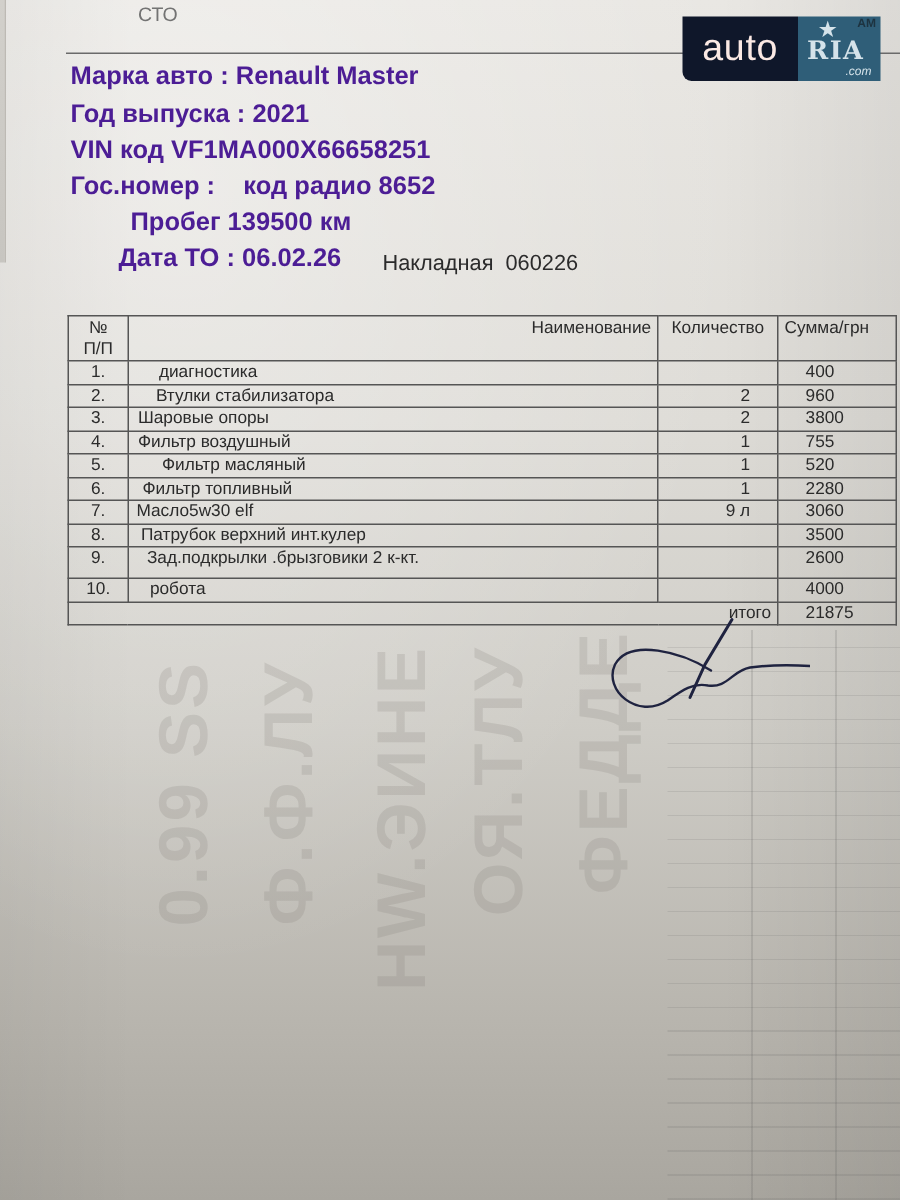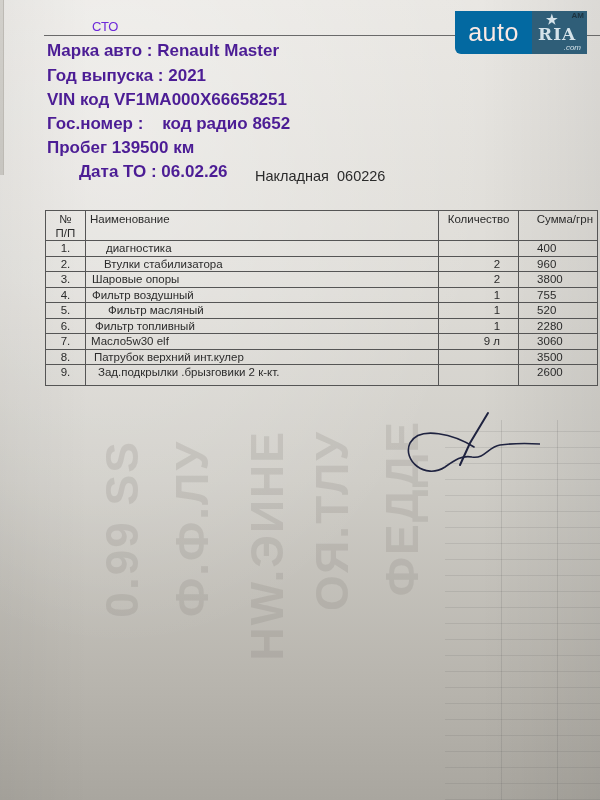--- a/index.html
+++ b/index.html
@@ -30,35 +30,35 @@
       transform: rotate(180deg); letter-spacing: 2px; pointer-events: none;
     }
     .grid-bleed {
       position: absolute; left: 445px; top: 420px; width: 160px; height: 380px;
       background-image:
         repeating-linear-gradient(0deg, rgba(90,90,90,0.14) 0 1px, transparent 1px 16px),
         linear-gradient(90deg, transparent 0 56px, rgba(90,90,90,0.18) 56px 57px, transparent 57px 112px, rgba(90,90,90,0.18) 112px 113px, transparent 113px);
       pointer-events: none;
     }
     .sto {
-      position: absolute; left: 92px; top: 19px; font-size: 13px; color: #6d28d9;
+      position: absolute; left: 92px; top: 2px; font-size: 13px; color: #737373;
     }
     .header-rule {
       position: absolute; left: 44px; top: 35px; width: 560px; height: 1px; background: #6a6a6a;
     }
     .info-line {
       position: absolute; left: 47px; font-size: 17px; color: #4c1d95; white-space: pre; font-weight: bold;
     }
     .invoice-title {
       position: absolute; left: 255px; top: 168px; font-size: 14.5px; color: #2b2b2b; white-space: pre;
     }
     
     .logo { position: absolute; left: 455px; top: 11px; height: 43px; display: flex; }
     .logo-auto {
-      width: 77px; height: 43px; background: #0369a1; color: #fbe9e4;
+      width: 77px; height: 43px; background: #0f172a; color: #fbe9e4;
       font-size: 25px; display: flex; align-items: center; justify-content: center;
       border-radius: 0 0 0 6px; letter-spacing: 0.5px;
     }
     .logo-ria {
       width: 55px; height: 43px; background: #2f5e78; color: #d5e3ea; position: relative;
       font-family: "DejaVu Serif", serif; font-weight: bold; font-size: 17px;
     }
     .logo-ria .ria { position: absolute; left: 6px; top: 13px; letter-spacing: 1px; }
     .logo-ria .star { position: absolute; left: 14px; top: 1px; font-size: 13px; color: #d5e3ea; }
     .logo-ria .am { position: absolute; right: 3px; top: 0px; font-size: 8px; color: #1d3340; font-family: "Liberation Sans", sans-serif; }
@@ -69,23 +69,23 @@
       border-collapse: collapse; font-size: 11.5px; color: #2b2b2b;
     }
     table.inv td, table.inv th {
       border: 1px solid #555; padding: 0 4px; font-weight: normal; height: 15.5px; line-height: 14px;
     }
     table.inv th { vertical-align: top; padding-top: 1px; }
     .c-num { width: 40px; text-align: center; }
     .c-name { width: 354px; }
     .c-qty { width: 80px; text-align: right; padding-right: 18px !important; }
     .c-sum { width: 79px; text-align: left; padding-left: 18px !important; }
-    th.c-name { text-align: left; }
+    th.c-name { text-align: right; }
     th.c-qty { text-align: center; padding-right: 4px !important; }
-    th.c-sum { text-align: right; padding-left: 4px !important; }
+    th.c-sum { text-align: left; padding-left: 4px !important; }
     .hdr th { height: 32px; }
     tr.tall td { height: 21px; }
     td.total-label { text-align: right; padding-right: 122px; }
     .sig { position: absolute; left: 400px; top: 405px; width: 140px; height: 80px; }
   </style>
 </head>
 <body>
 
 <div class="shade"></div>
 <div class="left-edge"></div>
@@ -107,21 +107,21 @@
     <span class="am">AM</span>
     <span class="ria">RIA</span>
     <span class="com">.com</span>
   </div>
 </div>
 
 <div class="info-line" style="top:41px;">Марка авто : Renault Master</div>
 <div class="info-line" style="top:66px;">Год выпуска : 2021</div>
 <div class="info-line" style="top:90px;">VIN код VF1MA000X66658251</div>
 <div class="info-line" style="top:114px;">Гос.номер :    код радио 8652</div>
-<div class="info-line" style="top:138px;">Пробег 139500 км</div>
+<div class="info-line" style="top:138px;margin-left:40px;">Пробег 139500 км</div>
 <div class="info-line" style="top:162px;margin-left:32px;">Дата ТО : 06.02.26</div>
 
 <div class="invoice-title">Накладная  060226</div>
 
 <table class="inv">
   <tbody>
       <tr class="hdr">
     <th class="c-num">
       <div>№</div>
       <div>П/П</div>
@@ -177,19 +177,29 @@
     <td class="c-name" style="padding-left:8px">Патрубок верхний инт.кулер</td>
     <td class="c-qty"></td>
     <td class="c-sum">3500</td>
   </tr>
   <tr class="tall">
     <td class="c-num" style="vertical-align:top">9.</td>
     <td class="c-name" style="padding-left:12px; vertical-align:top">Зад.подкрылки .брызговики 2 к-кт.</td>
     <td class="c-qty"></td>
     <td class="c-sum" style="vertical-align:top">2600</td>
   </tr>
+  <tr>
+    <td class="c-num">10.</td>
+    <td class="c-name" style="padding-left:14px">робота</td>
+    <td class="c-qty"></td>
+    <td class="c-sum">4000</td>
+  </tr>
+  <tr>
+    <td colspan="3" class="total-label">итого</td>
+    <td class="c-sum">21875</td>
+  </tr>
 </tbody>
   </table>
 
 <svg class="sig" viewBox="0 0 140 80">
   <path d="M88 8 L70 38 L60 60" stroke="#1f2340" stroke-width="2" fill="none" stroke-linecap="round"></path>
   <path d="M74 42 C 55 30, 20 20, 10 38 C 2 55, 25 75, 45 62 C 55 55, 62 50, 72 52 C 85 54, 88 42, 100 40 C 115 38, 125 38, 140 39" stroke="#1f2340" stroke-width="1.6" fill="none" stroke-linecap="round"></path>
 </svg>
 
 </body></html>

